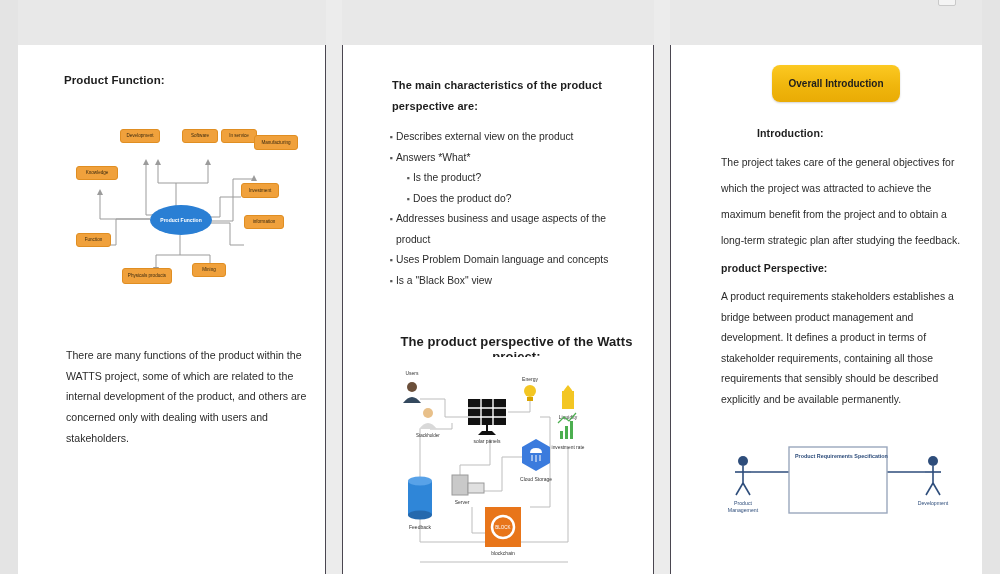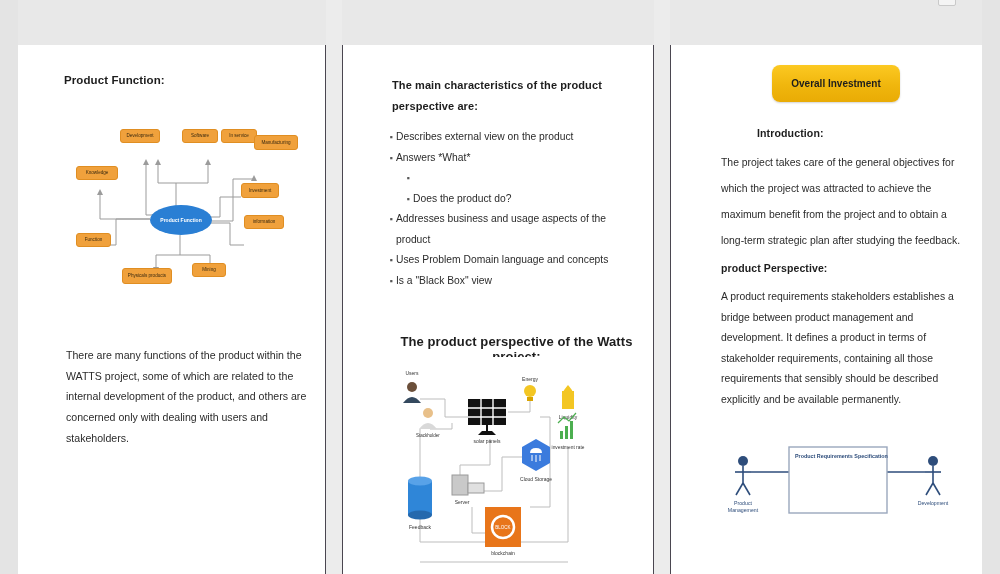--- a/index.html
+++ b/index.html
@@ -176,20 +176,21 @@
         <div class="bullet-row">
           <span class="bul">▪</span>
           <span class="btxt">Describes external view on the product</span>
         </div>
         <div class="bullet-row">
           <span class="bul">▪</span>
           <span class="btxt">Answers *What*</span>
         </div>
         <div class="bullet-row lvl2">
           <span class="bul">▪</span>
+          <span class="btxt">Is the product?</span>
         </div>
         <div class="bullet-row lvl2">
           <span class="bul">▪</span>
           <span class="btxt">Does the product do?</span>
         </div>
         <div class="bullet-row">
           <span class="bul">▪</span>
           <span class="btxt">Addresses business and usage aspects of the product</span>
         </div>
         <div class="bullet-row">
@@ -298,21 +299,21 @@
         </svg>
       </div>
 
       <div class="wm">خمسات</div>
       <div class="pagenum"></div>
     </div>
   </div>
 
   <div class="page page-3">
     <div class="page-inner">
-      <div class="p3-badge">Overall Investment</div>
+      <div class="p3-badge">Overall Introduction</div>
 
       <div class="h-bold p3-h1">Introduction:</div>
       <div class="body-txt p3-p1">The project takes care of the general objectives for which the project was attracted to achieve the maximum benefit from the project and to obtain a long-term strategic plan after studying the feedback.</div>
 
       <div class="h-bold p3-h2">product Perspective:</div>
       <div class="body-txt p3-p2">A product requirements stakeholders establishes a bridge between product management and development. It defines a product in terms of stakeholder requirements, containing all those requirements that sensibly should be described explicitly and be available permanently.</div>
 
       <div class="p3-uml">
         <svg width="240" height="90" viewBox="0 0 240 90">
           <g stroke="#2e4d7b" stroke-width="1.6" fill="none">

